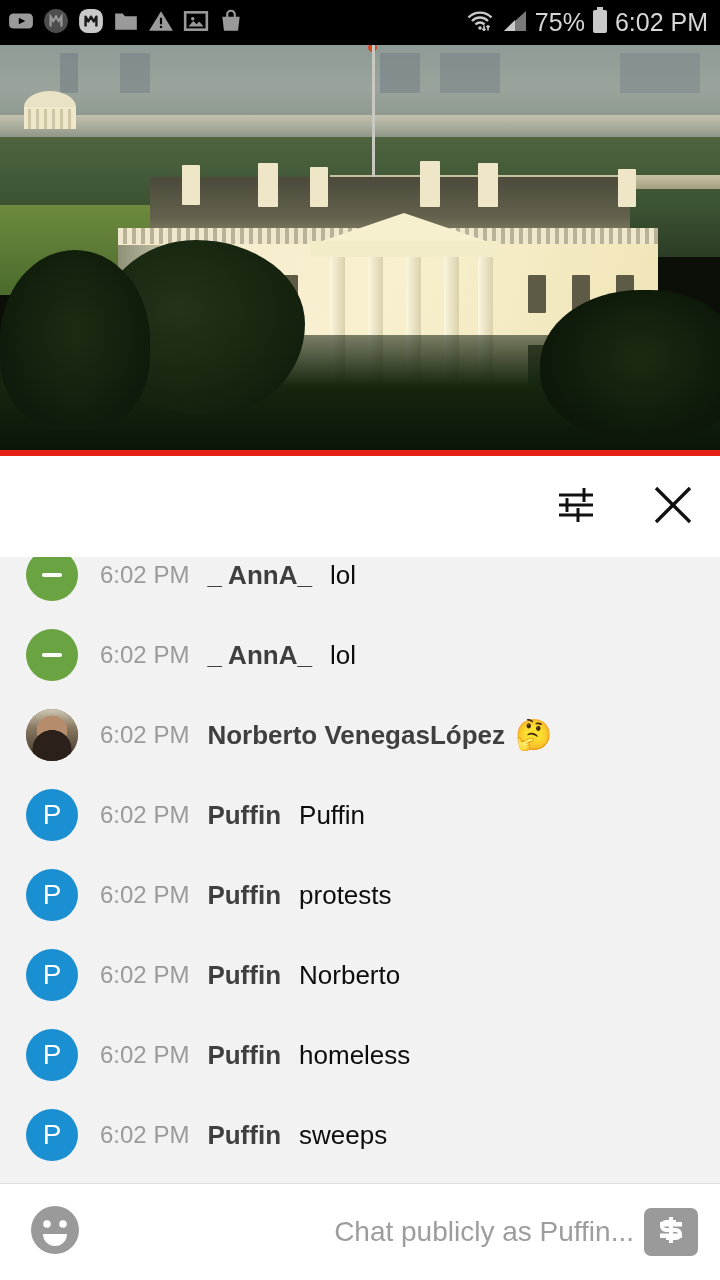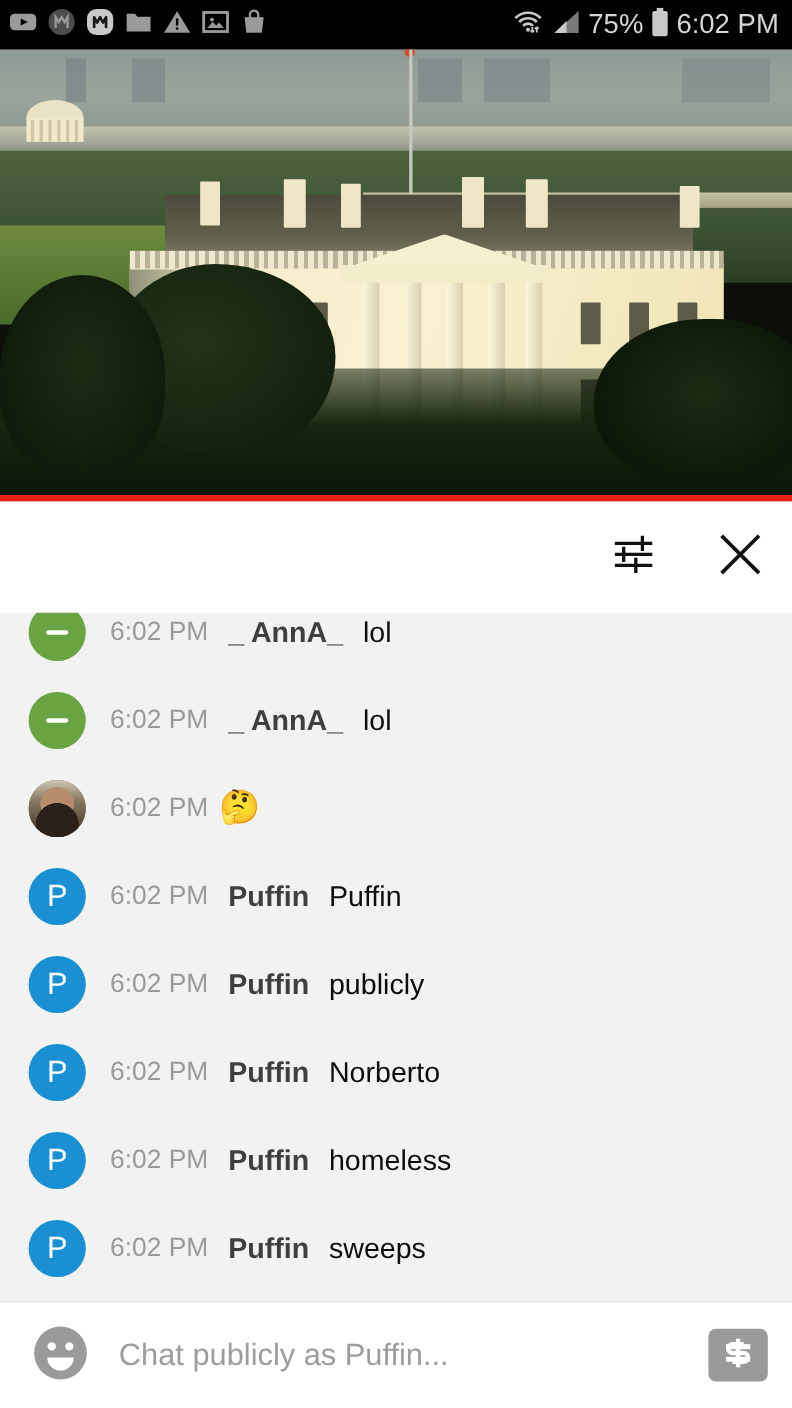--- a/index.html
+++ b/index.html
@@ -225,20 +225,21 @@
     border-top: 1px solid #e0e0e0;
     display: flex; align-items: center;
     padding: 0 22px 0 28px;
   }
   .emoji-btn { flex: 0 0 54px; display: block; cursor: pointer; }
   .chat-input {
     flex: 1; margin-left: 26px;
     font-size: 28px; color: #9d9d9d;
     border: none; outline: none; background: transparent;
     font-family: "Liberation Sans", sans-serif;
+    text-align: right;
   }
   .chat-input::placeholder { color: #9d9d9d; opacity: 1; }
   .superchat-btn {
     flex: 0 0 auto; width: 54px; height: 48px;
     background: #9a9a9a; border-radius: 7px;
     display: flex; align-items: center; justify-content: center;
     cursor: pointer; margin-left: 10px;
   }
 </style>
 </head>
@@ -424,41 +425,42 @@
           <span class="author">_ AnnA_</span>
           <span class="text">lol</span>
         </div>
       </div>
       <div class="msg">
         <div class="avatar photo" style="background: rgb(106, 92, 76);">
           <span class="face"></span>
         </div>
         <div class="msg-body">
           <span class="time">6:02 PM</span>
+          <span class="author">Norberto VenegasLópez</span>
           <span class="emoji">🤔</span>
         </div>
       </div>
       <div class="msg">
         <div class="avatar" style="background: rgb(26, 143, 209);">
           <span class="initial">P</span>
         </div>
         <div class="msg-body">
           <span class="time">6:02 PM</span>
           <span class="author">Puffin</span>
           <span class="text">Puffin</span>
         </div>
       </div>
       <div class="msg">
         <div class="avatar" style="background: rgb(26, 143, 209);">
           <span class="initial">P</span>
         </div>
         <div class="msg-body">
           <span class="time">6:02 PM</span>
           <span class="author">Puffin</span>
-          <span class="text">publicly</span>
+          <span class="text">protests</span>
         </div>
       </div>
       <div class="msg">
         <div class="avatar" style="background: rgb(26, 143, 209);">
           <span class="initial">P</span>
         </div>
         <div class="msg-body">
           <span class="time">6:02 PM</span>
           <span class="author">Puffin</span>
           <span class="text">Norberto</span>

